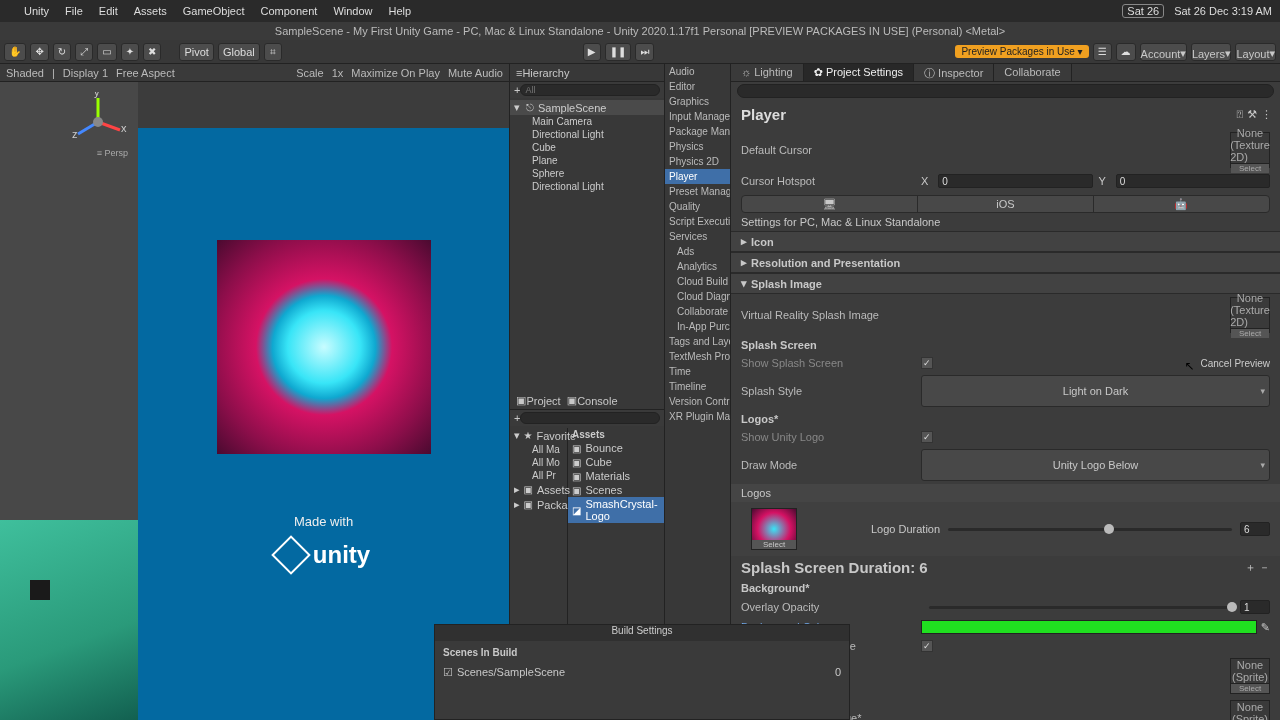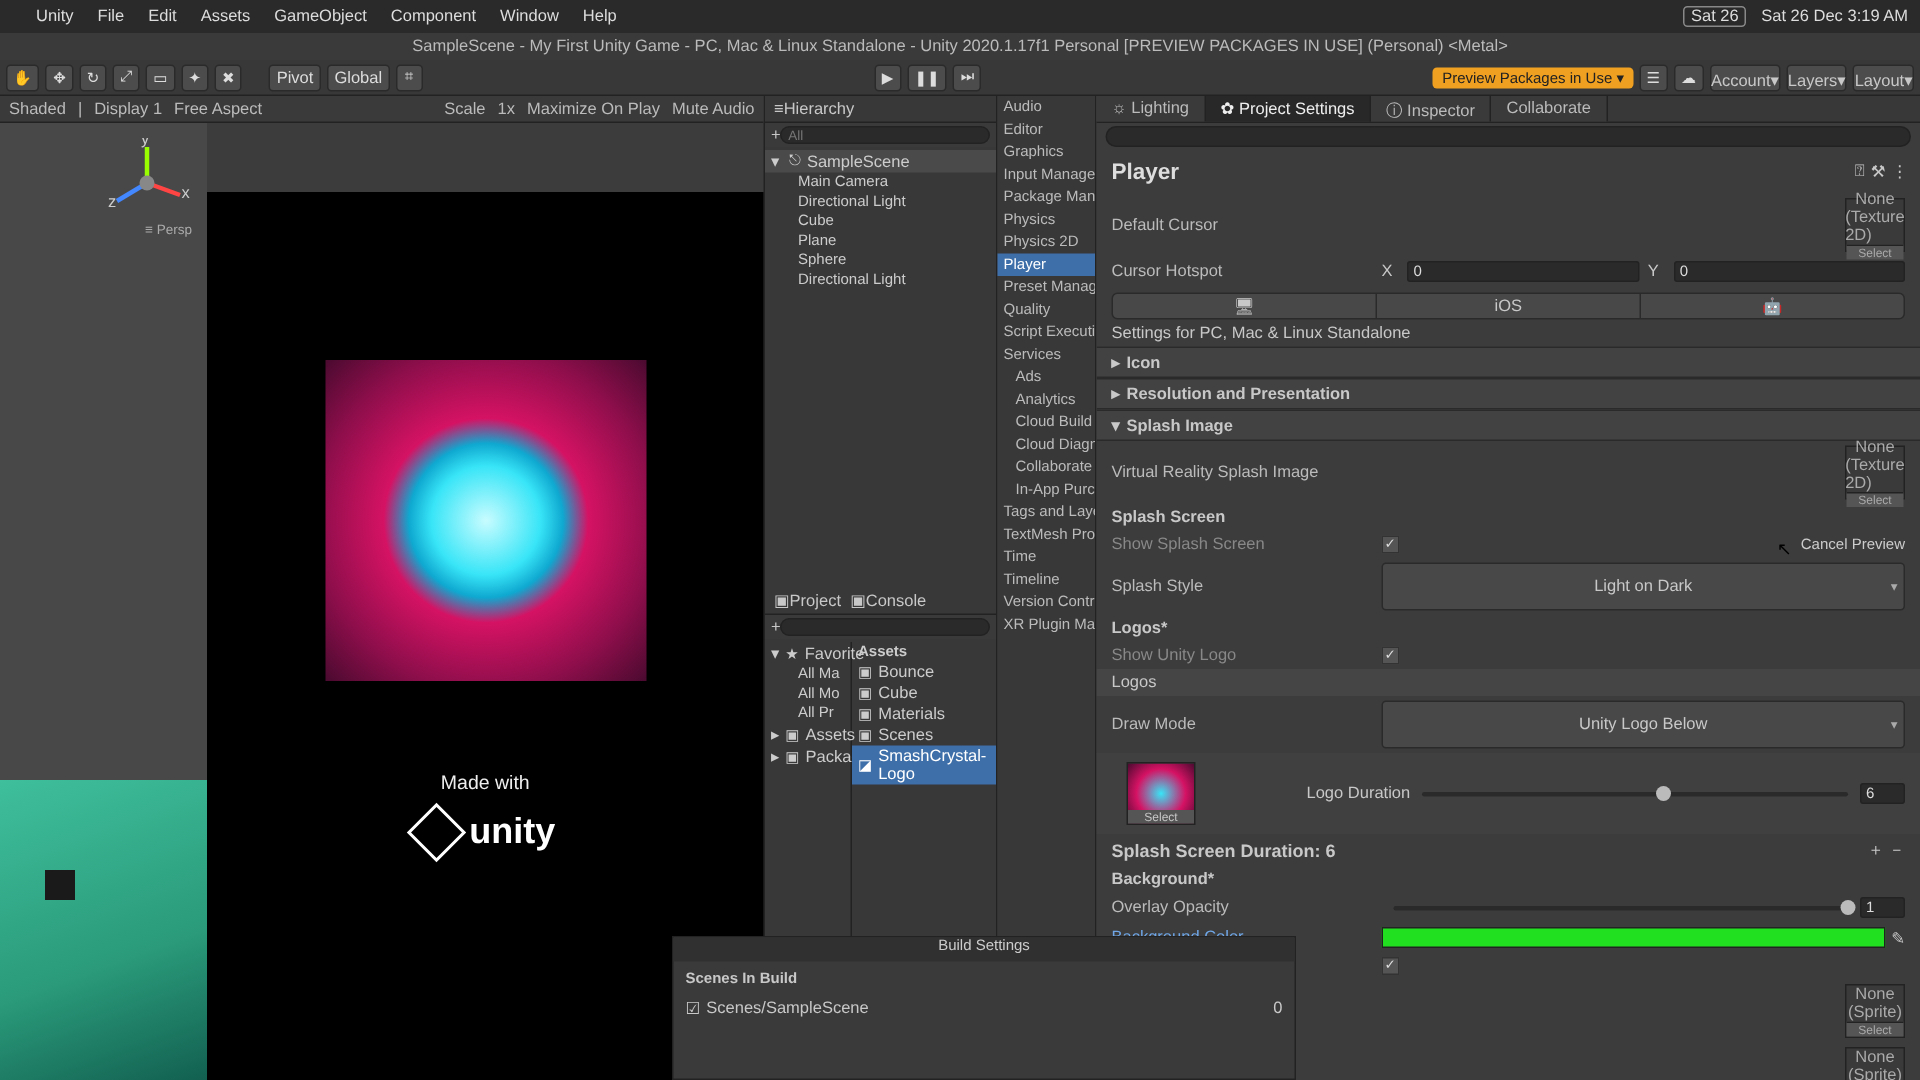--- a/index.html
+++ b/index.html
@@ -17,27 +17,27 @@
 .tabrow { background:#383838; height:18px; display:flex; align-items:center; border-bottom:1px solid #222; }
 .tab { padding:2px 10px; background:#3a3a3a; color:#bbb; border-right:1px solid #222; cursor:pointer; }
 .tab.active { background:#282828; color:#eee; }
 .scene-toolbar { background:#3a3a3a; height:18px; display:flex; align-items:center; gap:8px; padding:0 6px; font-size:10px; color:#bbb; border-bottom:1px solid #222; }
 .scene-split { flex:1; display:flex; }
 .scene-pane { width:138px; background:#484848; position:relative; }
 .gizmo { position:absolute; top:10px; right:10px; width:60px; height:60px; }
 .persp { position:absolute; top:66px; right:10px; font-size:9px; color:#aaa; }
 .floor { position:absolute; bottom:0; left:0; width:138px; height:200px; background:linear-gradient(160deg,#3fbf9c 0%,#2a9a7a 60%,#126050 100%); }
 .cube-obj { position:absolute; bottom:120px; left:30px; width:20px; height:20px; background:#1a1a1a; }
-.game-pane { flex:1; background:#000000; position:relative; display:flex; flex-direction:column; align-items:center; justify-content:center;margin-top:46px; }
+.game-pane { flex:1; background:#0369a1; position:relative; display:flex; flex-direction:column; align-items:center; justify-content:center;margin-top:46px; }
 .splash-logo { width:214px; height:214px; background:radial-gradient(circle at 50% 50%,#c8fcff 0%,#38e5f7 24%,#0fa8d0 34%,#d51264 45%,#8c0e4a 75%,#4a0a30 100%); position:relative; margin-top:-40px; }
 .made { color:#eee; margin-top:60px; font-size:13px; }
 .unity-word { display:flex; align-items:center; gap:8px; margin-top:12px; }
 .unity-cube { width:28px; height:28px; border:2px solid #fff; transform:rotate(45deg); }
 .unity-text { color:#fff; font-size:24px; font-weight:bold; }
-.build-window { position:absolute; bottom:0; left:310px; width:416px; height:96px; background:#3a3a3a; border:1px solid #222; }
+.build-window { position:absolute; bottom:0; left:296px; width:416px; height:96px; background:#3a3a3a; border:1px solid #222; }
 .build-title { background:#303030; height:16px; text-align:center; font-size:10px; color:#ccc; }
 .build-hdr { padding:6px 8px; font-weight:bold; font-size:10px; }
 .build-row { padding:2px 8px; display:flex; }
 .build-row .chk { margin-right:4px; }
 .build-row .num { margin-left:auto; }
 .hier-col { width:155px; display:flex; flex-direction:column; border-right:1px solid #222; }
 .panel-header { background:#383838; height:18px; display:flex; align-items:center; padding:0 6px; font-size:11px; border-bottom:1px solid #222; }
 .search-row { background:#3a3a3a; height:16px; display:flex; align-items:center; padding:0 4px; }
 .search-row input { flex:1; background:#2a2a2a; border:1px solid #222; border-radius:8px; height:12px; font-size:9px; color:#ccc; padding:0 4px; }
 .tree { flex:1; background:#383838; overflow:hidden; padding:2px 0; }
@@ -328,41 +328,41 @@
             <span>Light on Dark</span>
           </div>
       </div>
       <div class="section-row" style="font-weight:bold">
           <span>Logos*</span>
         </div>
       <div class="section-row dim">
         <div class="label">Show Unity Logo</div>
         <div class="checkbox on"></div>
       </div>
-      <div class="section-row" style="background:#454545">
-          <span>Logos</span>
-        </div>
       <div class="section-row">
         <div class="label">Draw Mode</div>
         <div class="field dropdown">
             <span>Unity Logo Below</span>
           </div>
       </div>
+      <div class="section-row" style="background:#454545">
+          <span>Logos</span>
+        </div>
       <div style="display:flex;align-items:center;background:#404040;padding:4px 10px">
         <div class="logospot">
             <div class="sel">Select</div>
           </div>
         <div style="margin-left:64px">Logo Duration</div>
         <div class="slider-track">
             <div class="slider-thumb" style="left:55%"></div>
           </div>
         <input class="numfield" value="6" style="">
       </div>
       <div class="section-row" style="justify-content:space-between">
-        <span style="font-weight:bold;font-size:12px">Splash Screen Duration: 6</span>
+        <span style="font-weight:bold;font-size:15px">Splash Screen Duration: 6</span>
         <span><span>＋</span> <span>－</span></span>
       </div>
       <div class="section-row" style="font-weight:bold">
           <span>Background*</span>
         </div>
       <div class="section-row">
         <div class="label">Overlay Opacity</div>
         <div class="slider-track">
             <div class="slider-thumb" style="left:calc(100% - 5px)"></div>
           </div>

